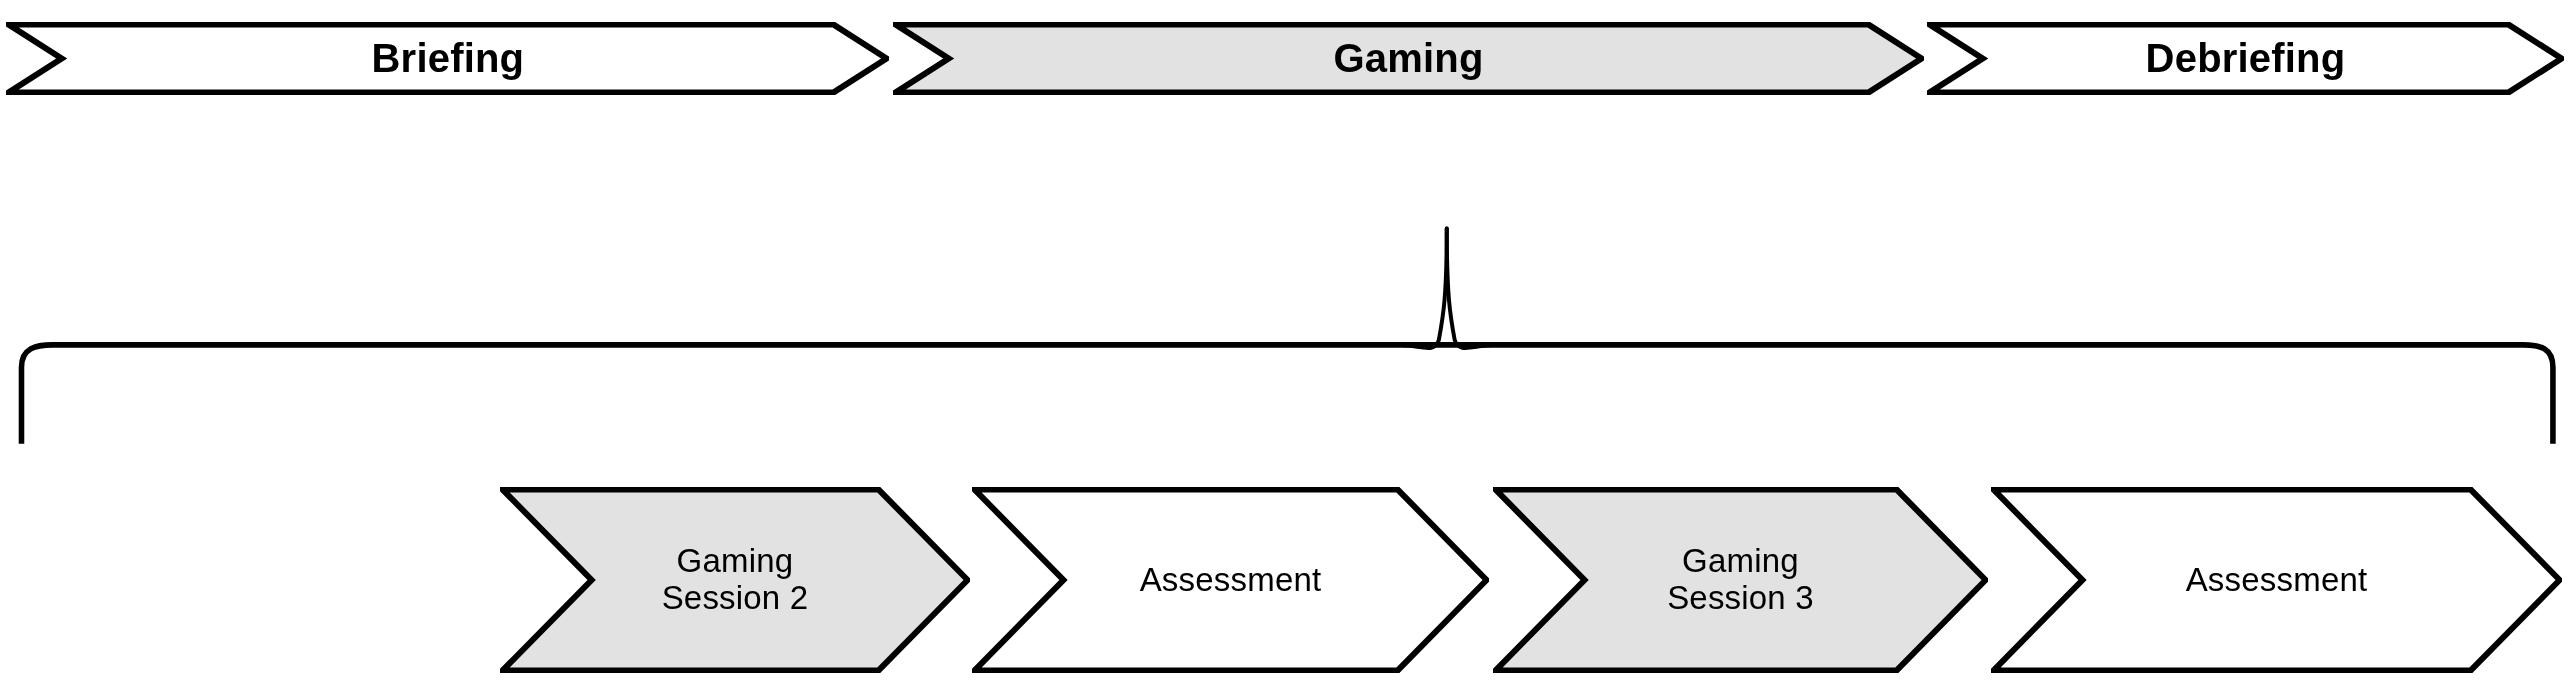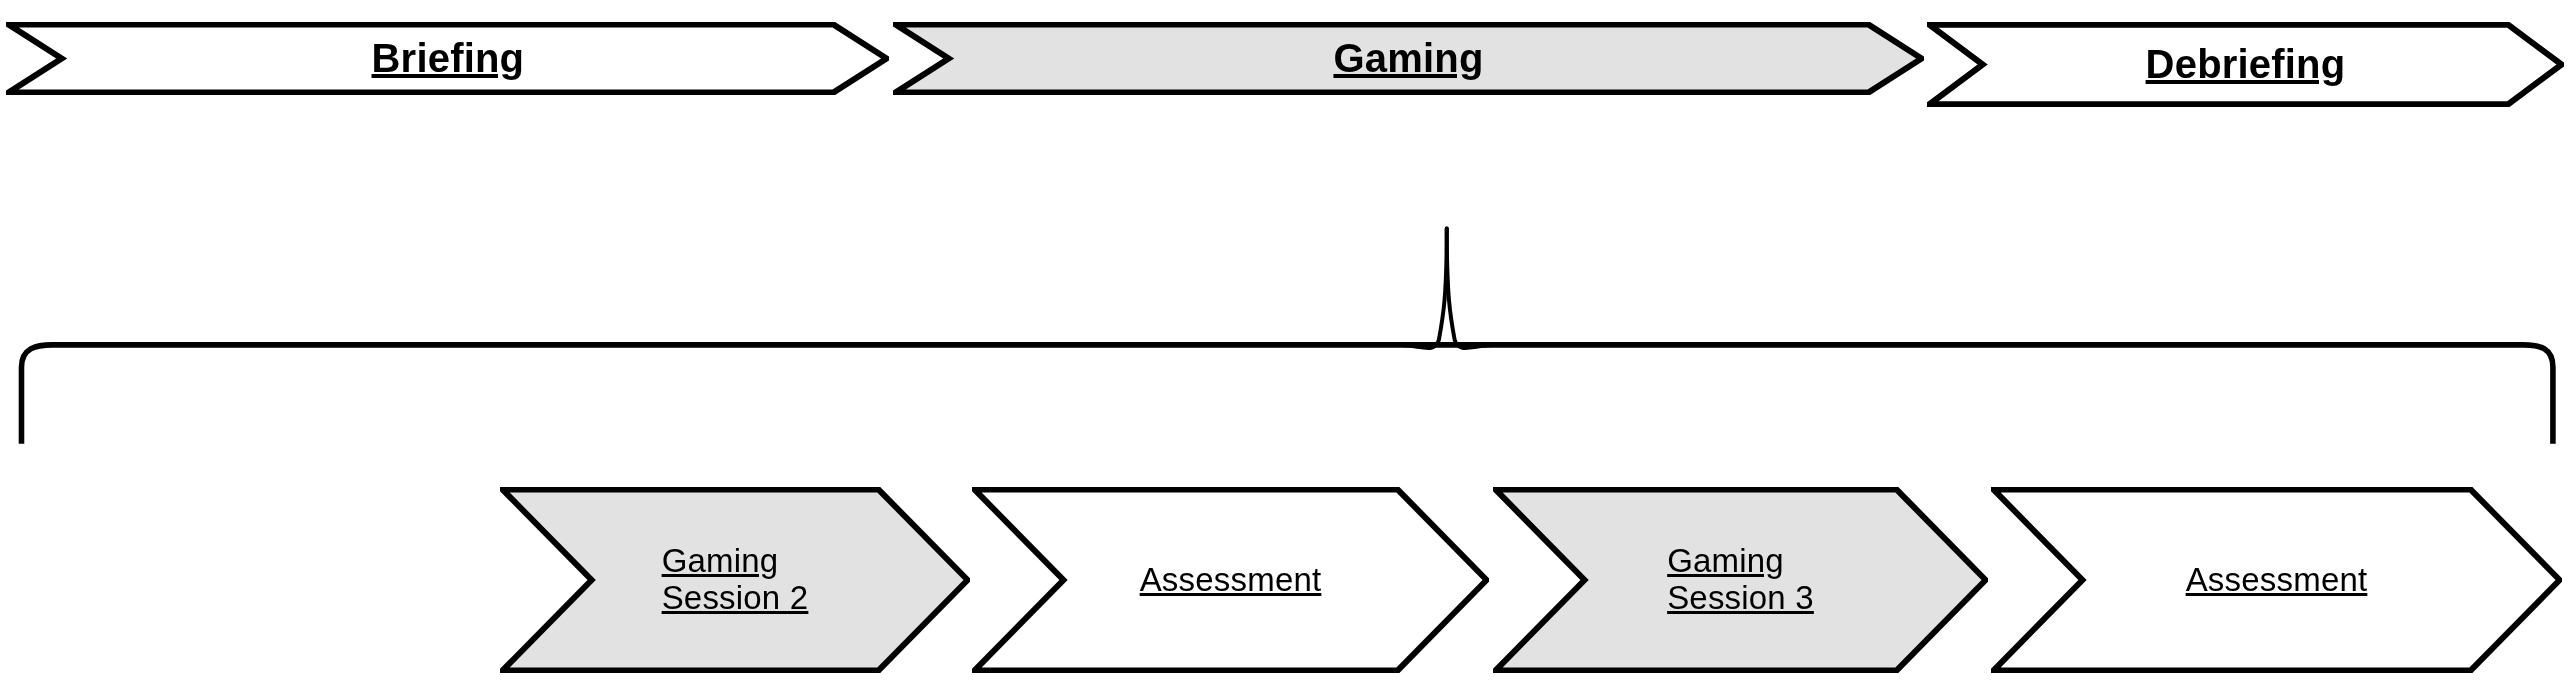--- a/index.html
+++ b/index.html
@@ -19,25 +19,24 @@
     overflow: hidden;
   }
 
   
   .chev {
     position: absolute;
     box-sizing: border-box;
     display: flex;
     align-items: center;
     justify-content: center;
-    text-align: left;
+    text-align: center;
     color: #000000;
     -webkit-user-select: none;
     user-select: none;
-    text-decoration: underline;
   }
   .chev .shape {
     position: absolute;
     left: 0; top: 0;
     width: 100%;
     height: 100%;
     display: block;
   }
   .chev .cap {
     position: relative;
@@ -82,21 +81,21 @@
     <span class="cap">Briefing</span>
   </div>
 
   <div class="chev row-top" style="left:893px; top:22px; width:1031px; height:73px;">
     <svg class="shape" viewBox="0 0 1296 92" preserveAspectRatio="none">
       <polygon points="3,3 1226,3 1293,46 1226,89 3,89 70,46" fill="#e2e2e2" stroke="#000000" stroke-width="6" stroke-linejoin="miter" vector-effect="non-scaling-stroke"></polygon>
     </svg>
     <span class="cap">Gaming</span>
   </div>
 
-  <div class="chev row-top" style="left:1927px; top:22px; width:637px; height:85px;">
+  <div class="chev row-top" style="left:1927px; top:22px; width:637px; height:73px;">
     <svg class="shape" viewBox="0 0 800 92" preserveAspectRatio="none">
       <polygon points="3,3 730,3 797,46 730,89 3,89 70,46" fill="#ffffff" stroke="#000000" stroke-width="6" stroke-linejoin="miter" vector-effect="non-scaling-stroke"></polygon>
     </svg>
     <span class="cap">Debriefing</span>
   </div>
 
   <svg id="brace" viewBox="0 0 3237 300" preserveAspectRatio="none">
 
     <path d="M 1818 12
              C 1818 95, 1822 120, 1828 152

